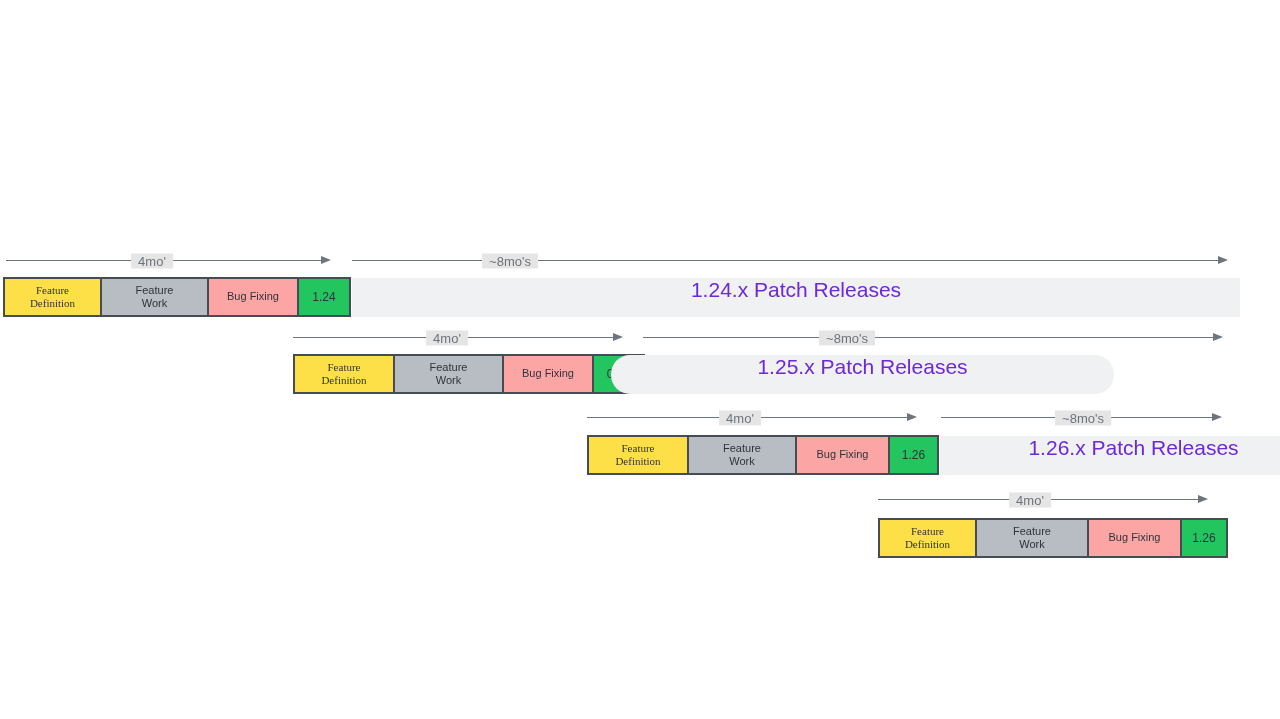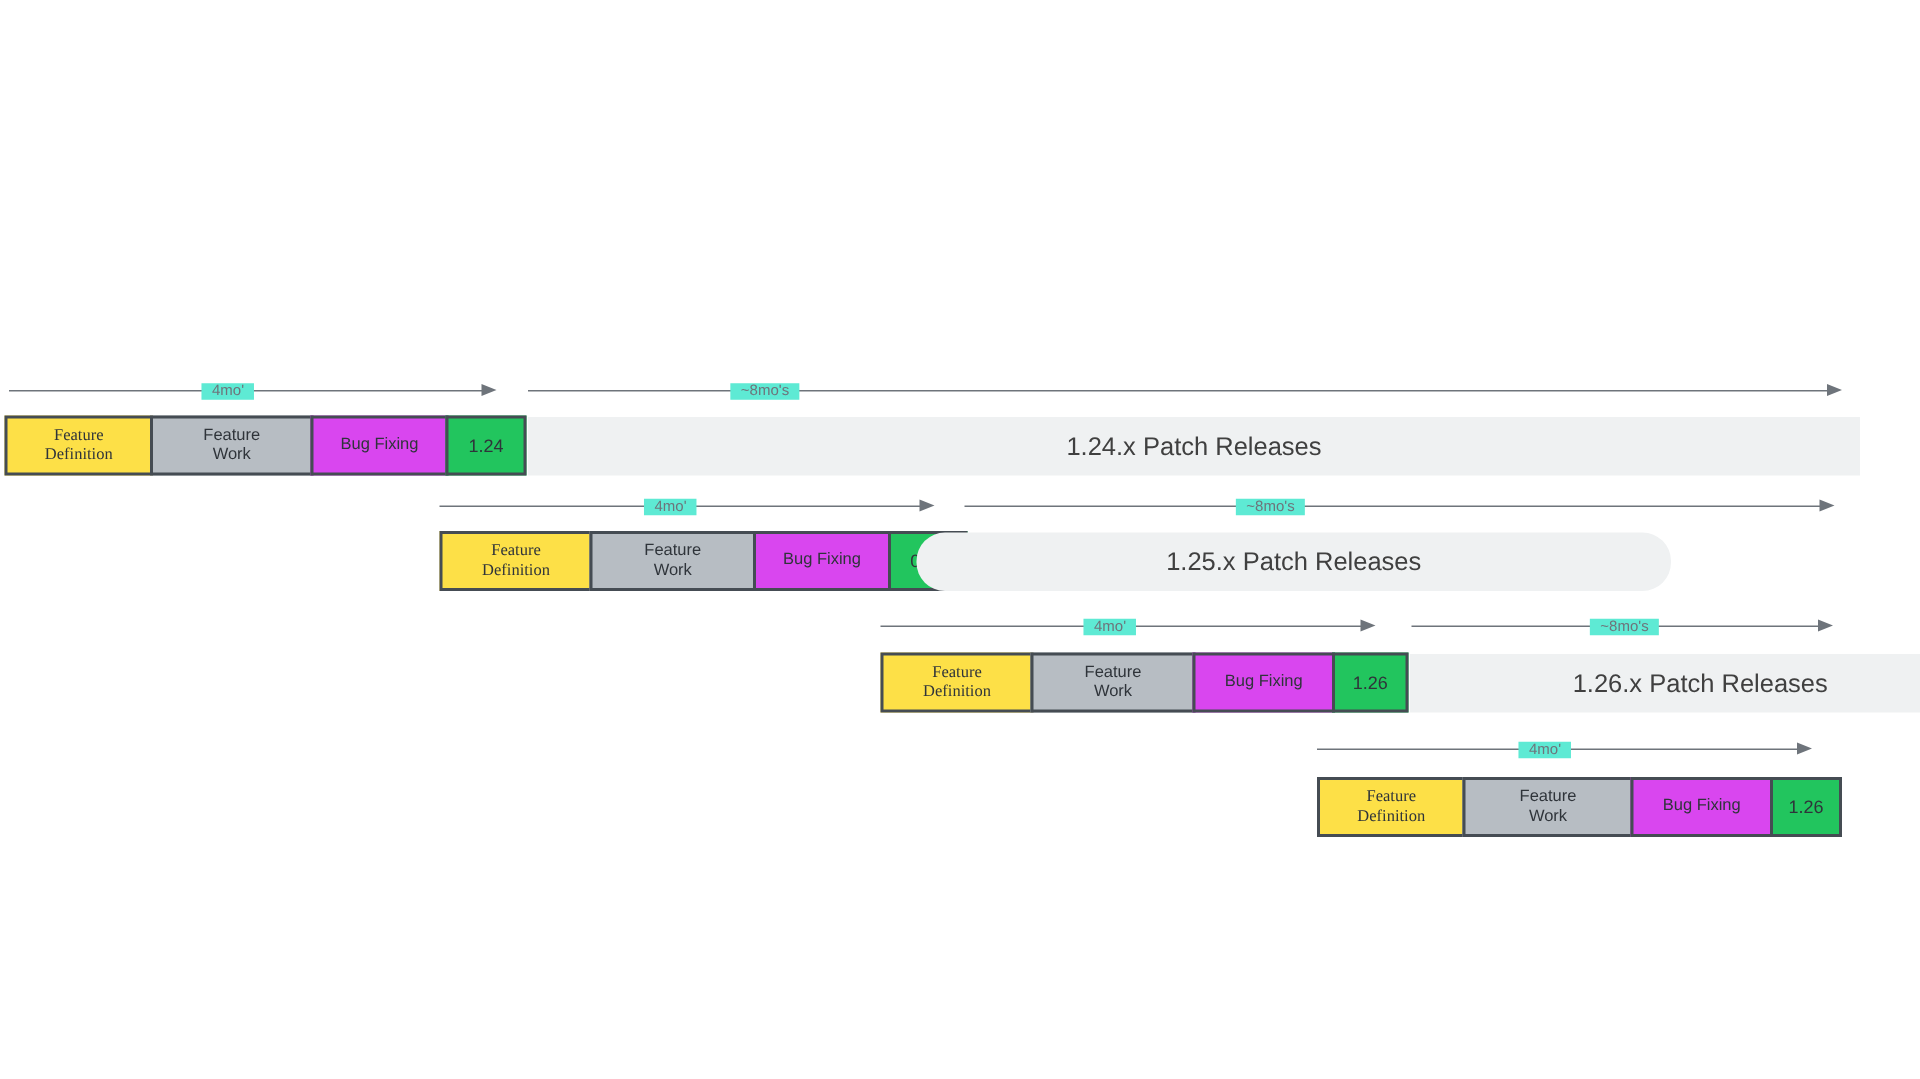--- a/index.html
+++ b/index.html
@@ -34,23 +34,23 @@
     width: 0;
     height: 0;
     border-left: 10px solid #6e747b;
     border-top: 4.5px solid transparent;
     border-bottom: 4.5px solid transparent;
   }
   .arrow .lbl {
     position: absolute;
     top: 50%;
     transform: translate(-50%, -50%);
-    background: #5eead4;
+    background: #e5e5e5;
     padding: 0 7px;
-    font-size: 10px;
+    font-size: 13px;
     color: #6e747b;
     white-space: nowrap;
   }
   
   .phase {
     position: absolute;
     height: 40px;
     box-sizing: border-box;
     border: 2px solid #454c53;
     display: flex;
@@ -60,33 +60,32 @@
     font-size: 11px;
     line-height: 1.2;
     color: #2f343a;
   }
   .phase .wrap {
     display: inline-block;
     max-width: 58px;
   }
   .fill-fd  { background: #fde047; font-family: Liberation Serif, serif; }
   .fill-fw  { background: #b7bdc3; align-items: center; }
-  .fill-bf  { background: #d946ef; }
+  .fill-bf  { background: #fca5a5; }
   .fill-ver { background: #22c55e; font-size: 12px; }
   .fill-ver .wrap { max-width: none; }
   
   .patchbar {
     position: absolute;
     height: 39px;
     background: #eff1f2;
     display: flex;
-    align-items: center;
     justify-content: center;
-    font-size: 17px;
-    color: #404040;
+    font-size: 21px;
+    color: #6d28d9;
     white-space: nowrap;
   }
 </style>
 </head>
 <body>
 
 <div id="canvas">
 
   <div>
     <div class="arrow" style="left:6px; top:253px; width:325px;">

